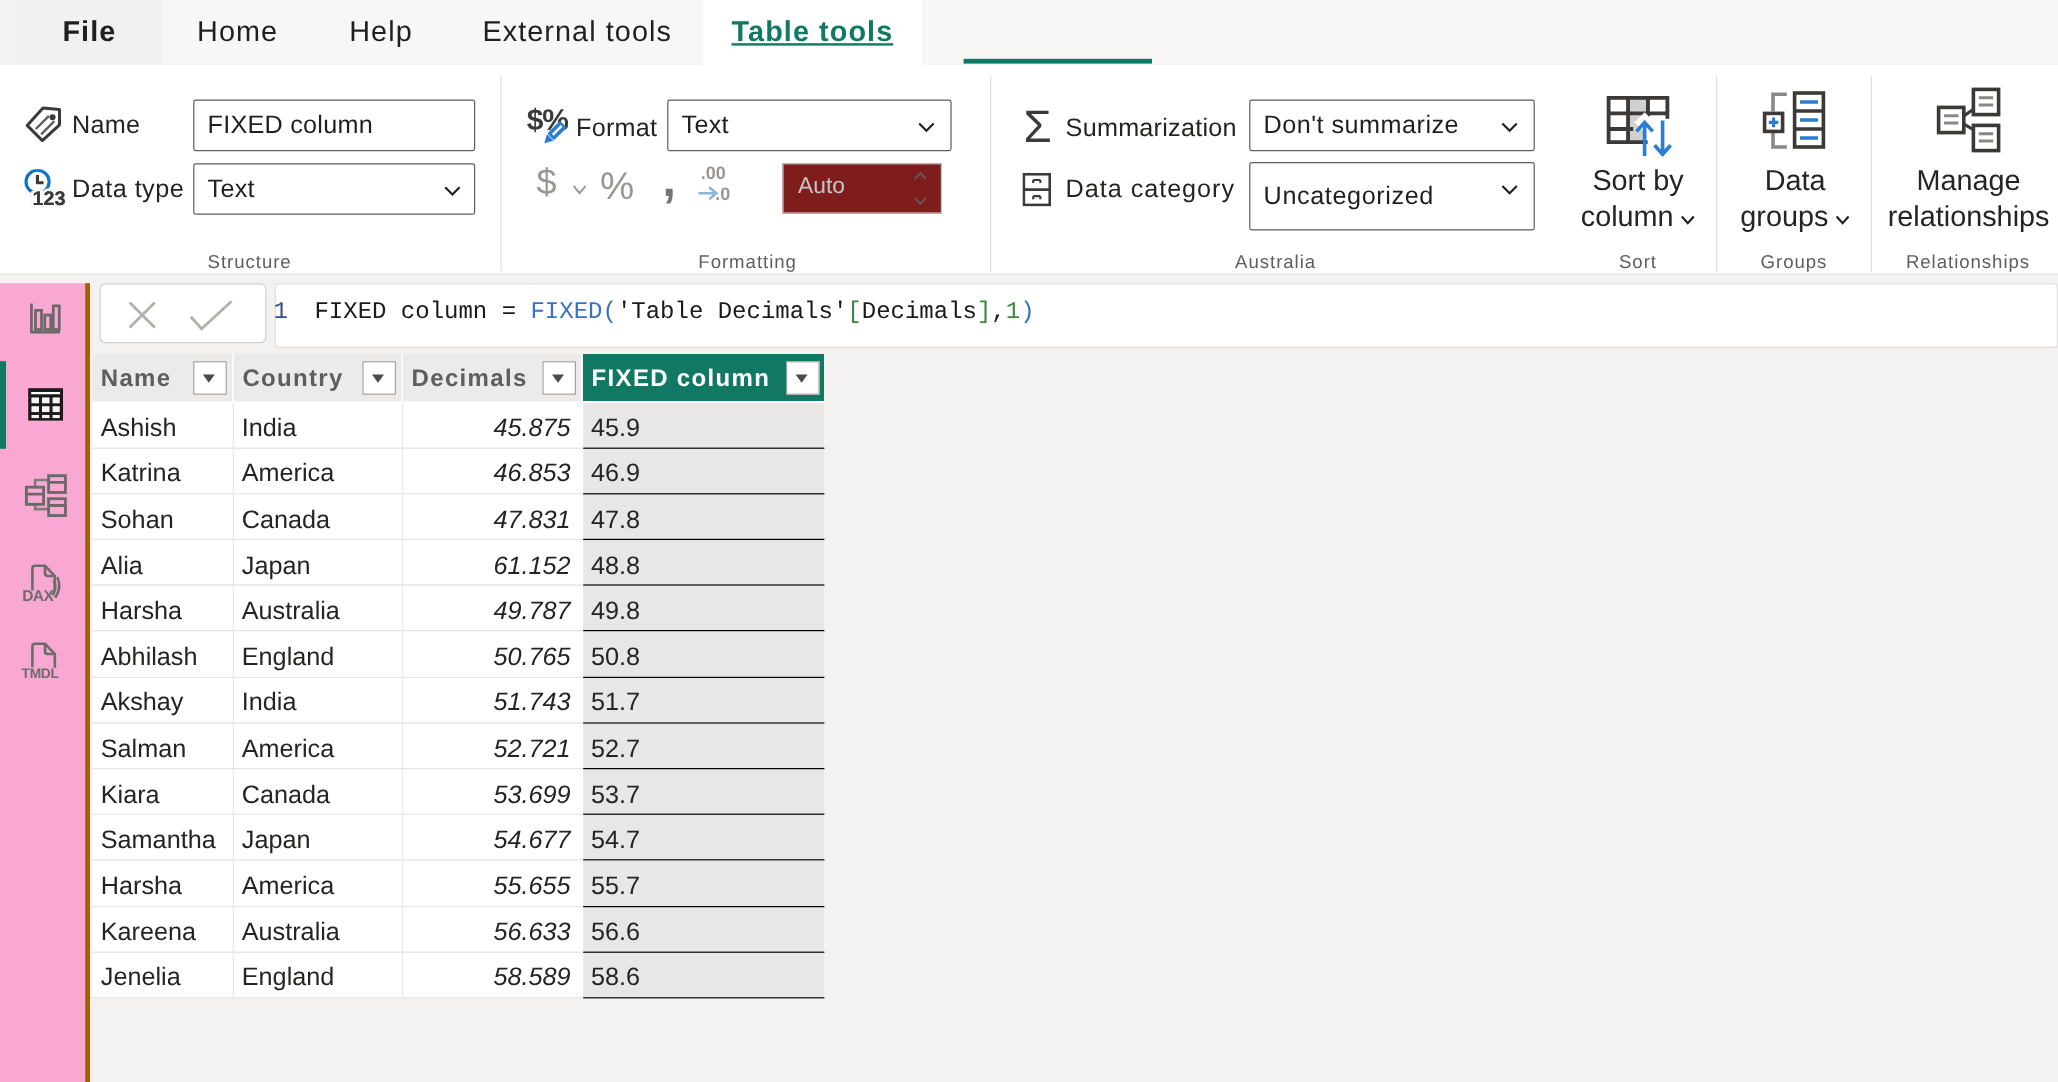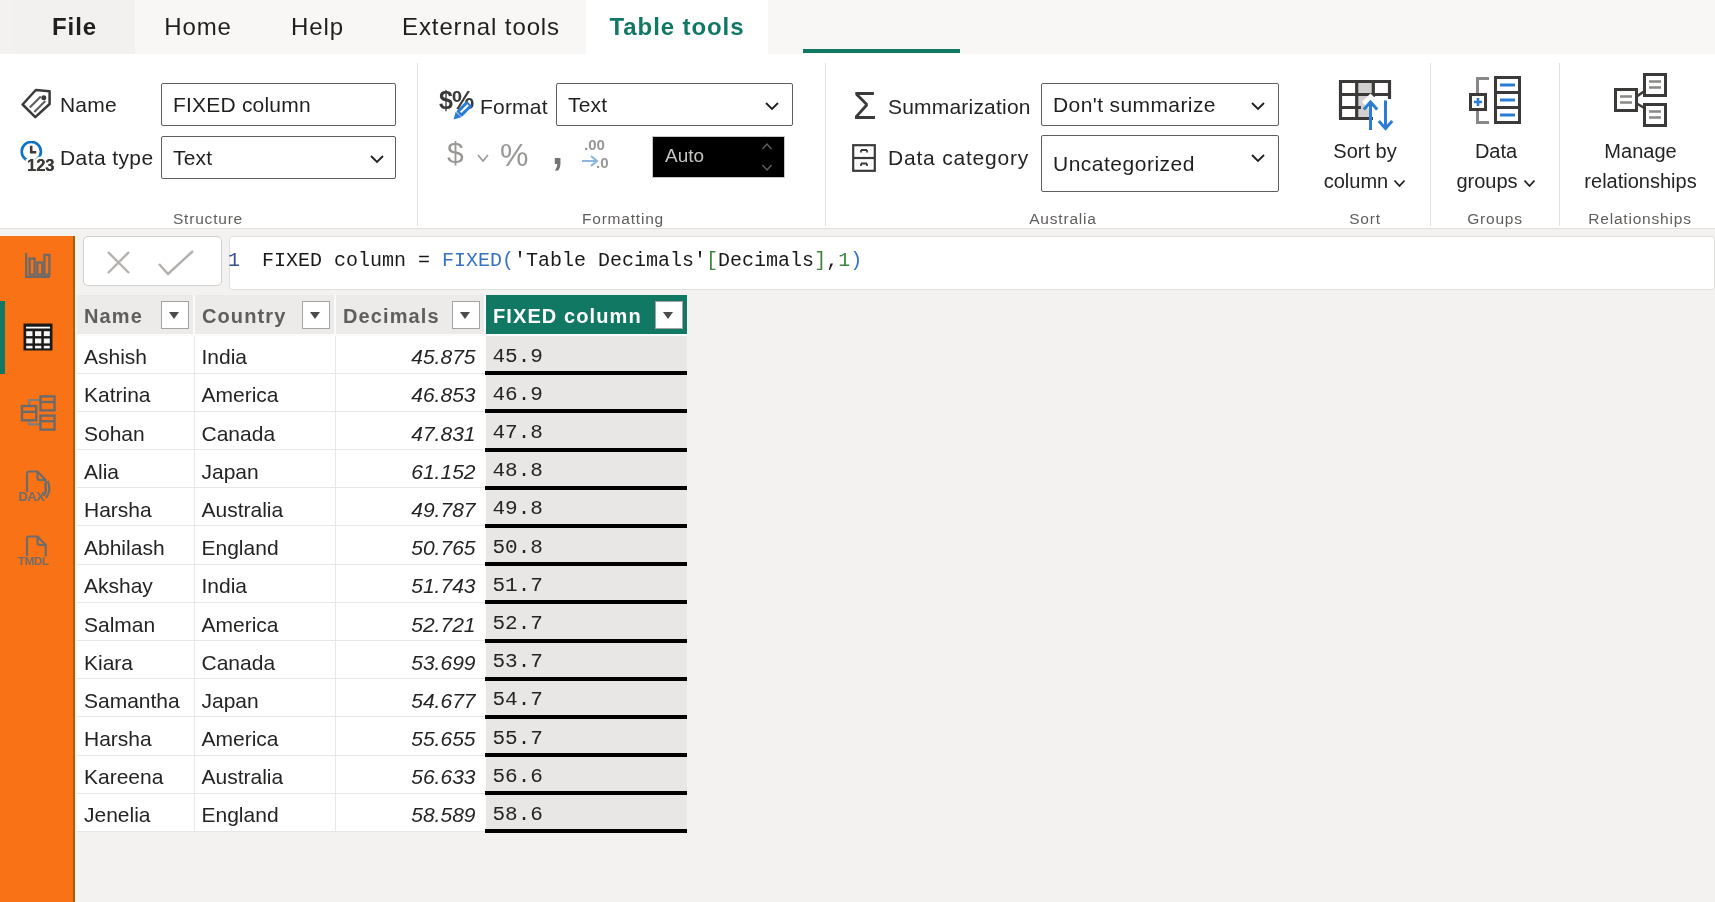--- a/index.html
+++ b/index.html
@@ -4,51 +4,51 @@
 <style>
   * { margin:0; padding:0; box-sizing:border-box; }
   html,body { width:1715px; height:902px; overflow:hidden; }
   body { font-family:"Liberation Sans", sans-serif; color:#252423; }
   #app { position:relative; width:1715px; height:902px; background:#f3f2f1; overflow:hidden; }
   .abs { position:absolute; }
 
   
   #tabbar { position:absolute; left:14px; top:0; width:1715px; height:54px; background:#f8f7f6; }
   .tab { position:absolute; top:0; height:54px; line-height:54px; font-size:24px; letter-spacing:0.9px; color:#201f1e; text-align:center; white-space:nowrap; }
-  .tab.tool { background:#fff; color:#117864; font-weight:700; }
+  .tab.tool { background:#fff; color:#117864; font-weight:700;text-decoration:underline; }
   #tab-underline { position:absolute; left:789px; top:49px; width:157px; height:4px; background:#117864; }
 
   
   #ribbon { position:absolute; left:0; top:54px; width:1715px; height:175px; background:#fff; border-bottom:1px solid #e1dfdd; }
   .gsep { position:absolute; top:9px; width:1px; height:163px; background:#e1dfdd; }
   .glabel { position:absolute; top:156px; font-size:15.5px; letter-spacing:0.8px; color:#605e5c; text-align:center; }
   .rlabel { position:absolute; font-size:21px; letter-spacing:0.2px; color:#252423; }
   .inputbox { position:absolute; background:#fff; border:1px solid #605e5c; border-radius:2px; font-size:21px; letter-spacing:0.2px; color:#201f1e; }
   .inputbox .txt { position:absolute; left:11px; top:50%; transform:translateY(-50%); }
   .chev { position:absolute; width:16px; height:16px; }
-  .bigbtn { position:absolute; text-align:center; font-size:20px; letter-spacing:0px; line-height:30px; color:#252423; }
+  .bigbtn { position:absolute; text-align:center; font-size:24px; letter-spacing:0px; line-height:30px; color:#252423; }
 
   
   #fxbtns { position:absolute; left:83px; top:236px; width:139px; height:50px; background:#fff; border:1px solid #d2d0ce; border-radius:5px; }
   #fxfield { position:absolute; left:229px; top:236px; width:1486px; height:54px; background:#fff; border:1px solid #e1dfdd; border-radius:3px; }
   #fxtext { position:absolute; left:-2px; top:11.5px; font-family:Liberation Mono, monospace; font-size:20px; line-height:23px; white-space:pre; color:#1b1a19; }
 
   
-  #rail { position:absolute; left:0; top:236px; width:75px; height:666px; background:#f97316; border-right:2px solid #a16207; }
+  #rail { position:absolute; left:0; top:236px; width:75px; height:666px; background:#f9a8d4; border-right:4px solid #a16207; }
   #railbar { position:absolute; left:0; top:65px; width:5px; height:73px; background:#117864; }
 
   
   #grid { position:absolute; left:77px; top:295px; }
   table { border-collapse:collapse; table-layout:fixed; }
   th, td { padding:0 0 0 7px; font-weight:normal; text-align:left; overflow:hidden; white-space:nowrap; }
   th { vertical-align:bottom; padding-bottom:6px; height:40px; background:#ecebe9; color:#605e5c; font-weight:700; font-size:20px; letter-spacing:1.1px; border-right:2px solid #fafafa; border-bottom:2px solid #fafafa; position:relative; }
   th.fixedh { background:#117864; color:#fff; border-right:none; }
   td { height:38.2px; background:#fff; font-size:21px; color:#252423; border-right:1px solid #e9e8e7; border-bottom:1px solid #e7e6e5; vertical-align:bottom; padding-bottom:3.5px; }
   td.num { text-align:right; font-style:italic; padding-right:9px; border-right-color:#fdfdfc; }
-  td.fixedc { background:#e8e7e5; border-bottom:4px solid #000000; border-right:none;font-family:Liberation Mono, monospace; }
+  td.fixedc { background:#e8e7e5; border-bottom:1px solid #000000; border-right:none; }
   .fbtn { position:absolute; right:4px; top:6px; width:28px; height:28px; background:#fff; border:1.5px solid #a5a3a1; }
   .fbtn:after { content:""; position:absolute; left:7px; top:9.5px; width:0; height:0; border-left:5.5px solid transparent; border-right:5.5px solid transparent; border-top:7.5px solid #4d4b49; }
 </style>
 </head>
 <body>
 <div id="app">
 
   <div id="tabbar">
     <div class="tab" style="left:0px; width:121px; background:#f2f1f0; font-weight:700;">File</div>
     <div class="tab" style="left:149px; width:70px;">Home</div>
@@ -114,21 +114,21 @@
     <svg class="abs" style="left:476px; top:98px;" width="14" height="12" viewBox="0 0 14 12">
         <path d="M2 3 L7 9 L12 3" fill="none" stroke="#999795" stroke-width="1.6"></path>
       </svg>
     <div class="abs" style="left:500px; top:83px; font-size:32px; color:#999795;">%</div>
     <div class="abs" style="left:552px; top:74px; font-size:40px; font-weight:700; color:#767472;">,</div>
     <div class="abs" style="left:584px; top:82px; font-size:15px; font-weight:700; color:#999795;">.00</div>
     <div class="abs" style="left:596px; top:100px; font-size:15px; font-weight:700; color:#999795;">.0</div>
     <svg class="abs" style="left:581px; top:100px;" width="20" height="14" viewBox="0 0 20 14">
         <path d="M1 7 L15 7 M10 2 L16 7 L10 12" fill="none" stroke="#8db6dd" stroke-width="2.2"></path>
       </svg>
-    <div class="abs" style="left:652px; top:82px; width:133px; height:42px; background:#000000; border:1px solid #c8c6c4;">
+    <div class="abs" style="left:652px; top:82px; width:133px; height:42px; background:#7f1d1d; border:1px solid #c8c6c4;">
       <span style="position:absolute; left:12px; top:8px; font-size:19px; color:#c6c4c2;">Auto</span>
       <svg class="abs" style="right:11px; top:4px;" width="12" height="11" viewBox="0 0 12 11">
           <path d="M1.5 8 L6 3 L10.5 8" fill="none" stroke="#605e5c" stroke-width="1.5"></path>
         </svg>
       <svg class="abs" style="right:11px; bottom:4px;" width="12" height="11" viewBox="0 0 12 11">
           <path d="M1.5 3 L6 8 L10.5 3" fill="none" stroke="#605e5c" stroke-width="1.5"></path>
         </svg>
     </div>
 
     <div class="abs" style="left:853px; top:31px; font-size:38px; color:#3b3a39; font-weight:400;">Σ</div>

